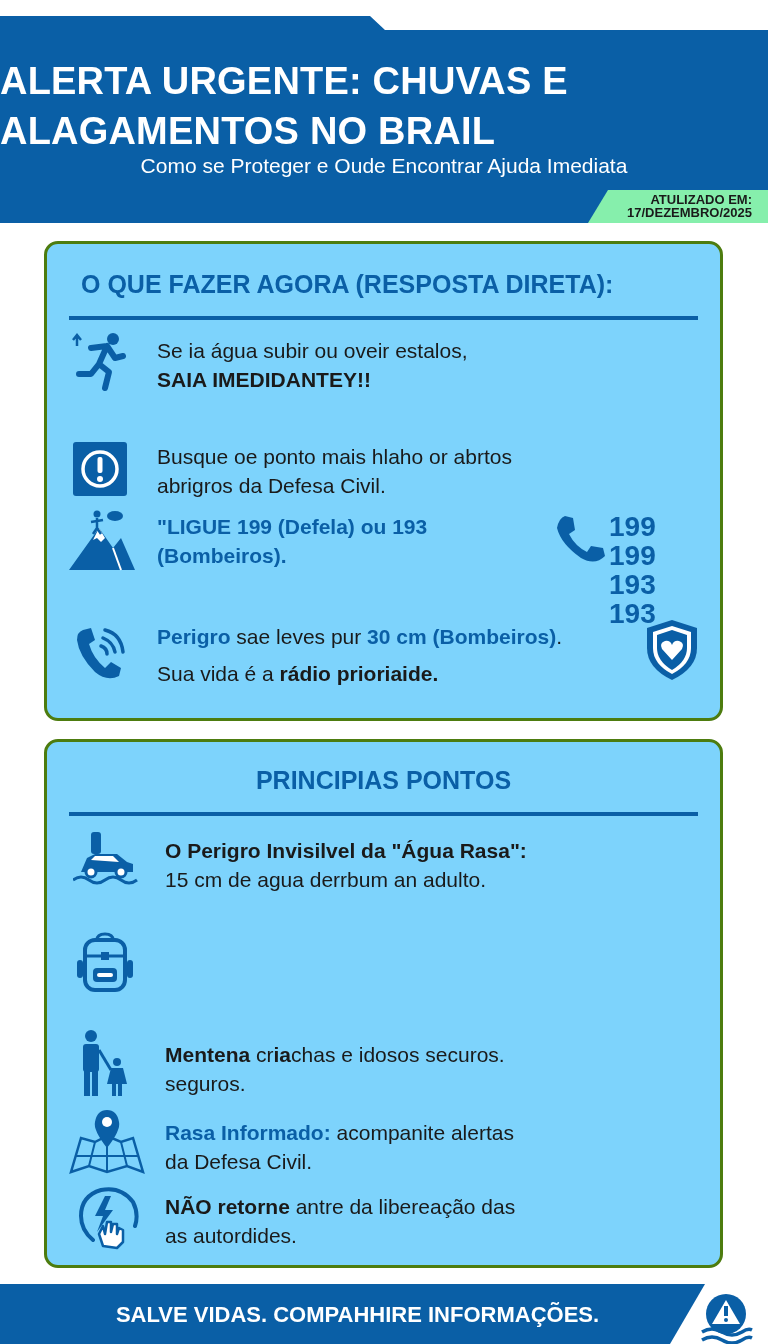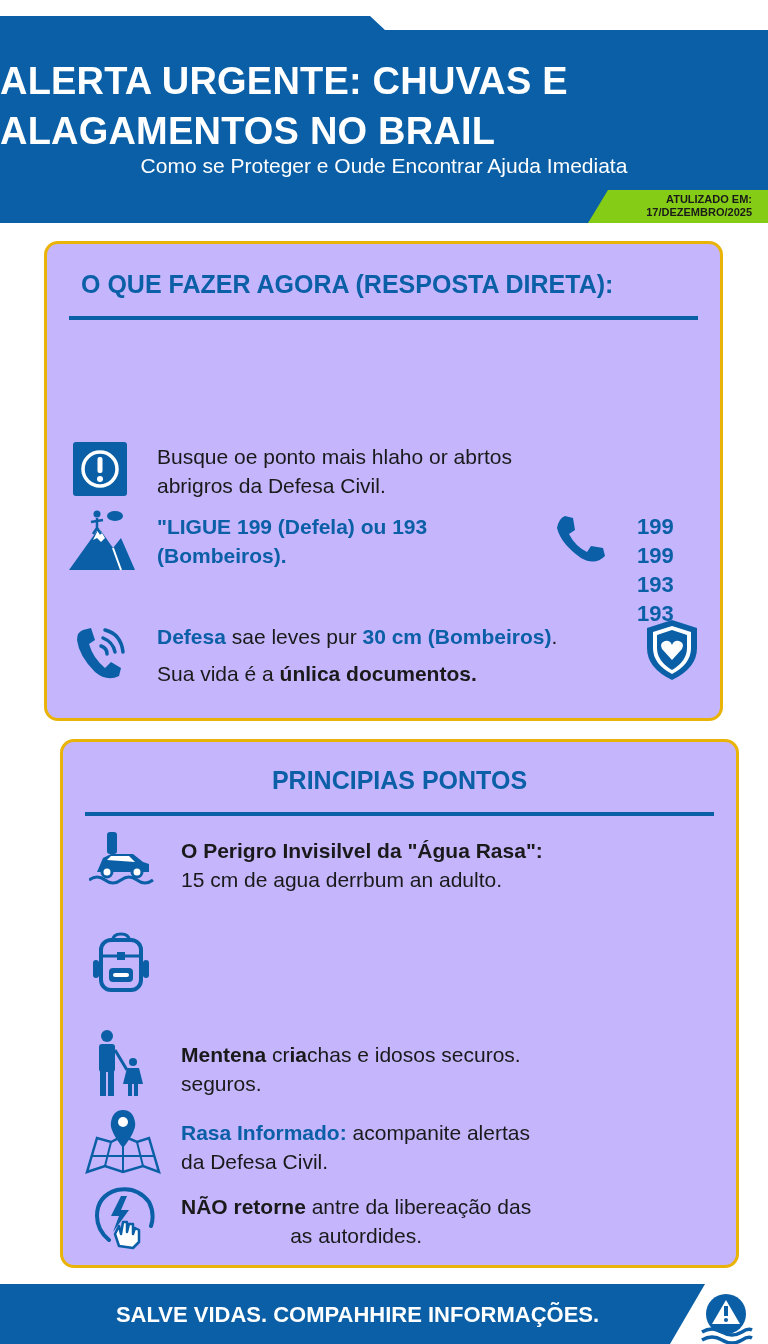--- a/index.html
+++ b/index.html
@@ -7,28 +7,28 @@
   body { font-family: "Liberation Sans", "DejaVu Sans", sans-serif; color: #1a1a1a; position: relative; }
 
   .header { position: absolute; left: 0; top: 16px; width: 768px; height: 207px; }
   .header-bg { position: absolute; inset: 0; background: #0a5fa6;
     clip-path: polygon(0 0, 370px 0, 385px 14px, 768px 14px, 768px 100%, 0 100%); }
   .header-title { position: absolute; left: 0; right: 0; top: 40px; text-align: left;
     color: #fff; font-weight: bold; font-size: 38px; line-height: 50px; letter-spacing: 0.2px; }
   .header-sub { position: absolute; left: 0; right: 0; top: 138px; text-align: center;
     color: #fff; font-size: 21px; }
   .updated-badge { position: absolute; right: 0; top: 174px; width: 180px; height: 33px;
-    background: #84cc16; clip-path: polygon(20px 0, 100% 0, 100% 100%, 0 100%);
-    text-align: right; padding-right: 16px; padding-top: 3px; font-size: 11px; line-height: 13px;
+    background: #86efac; clip-path: polygon(20px 0, 100% 0, 100% 100%, 0 100%);
+    text-align: right; padding-right: 16px; padding-top: 3px; font-size: 13px; line-height: 13px;
     font-weight: bold; color: #1a1a1a; }
 
-  .card { position: absolute; left: 44px; width: 679px; border: 3px solid #eab308;
-    border-radius: 14px; background: #c4b5fd; }
+  .card { position: absolute; left: 44px; width: 679px; border: 3px solid #4d7c0f;
+    border-radius: 14px; background: #7dd3fc; }
   .card1 { top: 241px; height: 480px; }
-  .card2 { top: 739px; height: 529px; margin-left: 16px; }
+  .card2 { top: 739px; height: 529px; }
   .card-title { font-weight: bold; color: #0a5fa6; font-size: 25px; }
   .card1 .card-title { position: absolute; left: 34px; top: 26px; }
   .card2 .card-title { position: absolute; left: 0; right: 0; top: 24px; text-align: center; }
   .divider { position: absolute; left: 22px; right: 22px; height: 4px; background: #0a5fa6; }
   .card1 .divider { top: 72px; }
   .card2 .divider { top: 70px; }
 
   .row { position: absolute; left: 22px; right: 22px; }
   .icon { position: absolute; left: 0; }
   .icon svg { display: block; }
@@ -56,20 +56,33 @@
   <div class="updated-badge">
     <div>ATULIZADO EM:</div>
     <div>17/DEZEMBRO/2025</div>
   </div>
 </div>
 
 <div class="card card1">
   <div class="card-title">O QUE FAZER AGORA (RESPOSTA DIRETA):</div>
   <div class="divider"></div>
 
+  <div class="row" style="top:86px;height:64px;">
+    <span class="icon" style="top:2px;">
+      <svg width="60" height="60" viewBox="0 0 60 60">
+        <path d="M8 14 L8 4 M4 8 L8 3 L12 8" stroke="#0a5fa6" stroke-width="2.5" fill="none"></path>
+        <circle cx="44" cy="7" r="6" fill="#0a5fa6"></circle>
+        <path d="M22 16 L38 14 L30 32 L40 40 L36 56 M30 32 L22 42 L10 42 M38 14 L46 26 L54 24" stroke="#0a5fa6" stroke-width="6" fill="none" stroke-linecap="round" stroke-linejoin="round"></path>
+      </svg>
+    </span>
+    <div class="txt" style="left:88px;top:6px;">
+      <div>Se ia água subir ou oveir estalos,</div>
+      <div class="b">SAIA IMEDIDANTEY!!</div>
+    </div>
+  </div>
 
   <div class="row" style="top:174px;height:60px;margin-top:22px;">
     <span class="icon" style="top:2px;left:4px;">
       <svg width="54" height="54" viewBox="0 0 54 54">
         <rect x="0" y="0" width="54" height="54" rx="3" fill="#0a5fa6"></rect>
         <circle cx="27" cy="27" r="17" fill="none" stroke="#fff" stroke-width="3.5"></circle>
         <rect x="24.5" y="15" width="5" height="16" rx="2" fill="#fff"></rect>
         <circle cx="27" cy="37" r="3" fill="#fff"></circle>
       </svg>
     </span>
@@ -92,39 +105,39 @@
     </span>
     <div class="txt b blue" style="left:88px;top:6px;">
       <div>"LIGUE 199 (Defela) ou 193</div>
       <div>(Bombeiros).</div>
     </div>
     <span class="icon" style="left:486px;top:8px;">
       <svg width="52" height="52" viewBox="0 0 52 52">
         <path d="M10 2 L18 4 L20 16 L14 20 Q20 32 32 38 L36 32 L48 34 L50 42 Q40 52 26 44 Q6 30 2 14 Q4 4 10 2 Z" fill="#0a5fa6"></path>
       </svg>
     </span>
-    <div class="txt b blue" style="left:540px;top:6px;font-size:22px;margin-left:28px;">
+    <div class="txt b blue" style="left:540px;top:6px;font-size:28px;">
       <div>199 199</div>
       <div>193 193</div>
     </div>
   </div>
 
   <div class="row" style="top:370px;height:80px;">
     <span class="icon" style="top:10px;left:6px;">
       <svg width="56" height="60" viewBox="0 0 56 60">
         <path d="M8 6 L16 4 L20 16 L14 20 Q18 34 30 44 L36 38 L46 44 L44 52 Q32 58 20 48 Q4 32 2 16 Q2 8 8 6 Z" fill="#0a5fa6"></path>
         <path d="M28 14 Q38 18 40 28 M30 6 Q46 10 48 28 M26 22 Q32 24 32 30" stroke="#0a5fa6" stroke-width="3.5" fill="none" stroke-linecap="round"></path>
       </svg>
     </span>
     <div class="txt" style="left:88px;top:8px;">
       <div>
-        <span class="b blue">Defesa</span><span> sae leves pur </span><span class="b blue">30 cm (Bombeiros)</span><span>.</span>
+        <span class="b blue">Perigro</span><span> sae leves pur </span><span class="b blue">30 cm (Bombeiros)</span><span>.</span>
       </div>
       <div style="margin-top:8px;">
-        <span>Sua vida é a </span><span class="b">únlica documentos.</span>
+        <span>Sua vida é a </span><span class="b">rádio prioriaide.</span>
       </div>
     </div>
     <span class="icon" style="left:576px;top:4px;">
       <svg width="54" height="64" viewBox="0 0 54 64">
         <path d="M27 2 L52 10 L52 30 Q52 50 27 62 Q2 50 2 30 L2 10 Z" fill="#0a5fa6"></path>
         <path d="M27 8 L46 14 L46 30 Q46 46 27 56 Q8 46 8 30 L8 14 Z" fill="#fff"></path>
         <path d="M27 12 L42 17 L42 30 Q42 43 27 52 Q12 43 12 30 L12 17 Z" fill="#0a5fa6"></path>
         <path d="M27 42 L17 31 Q14 25 20 23 Q25 22 27 27 Q29 22 34 23 Q40 25 37 31 Z" fill="#fff"></path>
       </svg>
     </span>
@@ -199,21 +212,21 @@
       </svg>
     </span>
     <div class="txt" style="left:96px;top:10px;">
       <div>
         <span class="b blue">Rasa Informado:</span><span> acompanite alertas</span>
       </div>
       <div>da Defesa Civil.</div>
     </div>
   </div>
 
-  <div class="row" style="top:444px;height:72px;text-align:center;">
+  <div class="row" style="top:444px;height:72px;">
     <span class="icon" style="top:0;left:10px;">
       <svg width="60" height="64" viewBox="0 0 60 64">
         <path d="M14 54 Q2 44 2 30 Q2 10 22 4 Q42 0 54 16 Q60 28 56 40" stroke="#0a5fa6" stroke-width="4" fill="none" stroke-linecap="round"></path>
         <path d="M26 10 L16 30 L24 30 L18 46 L34 24 L26 24 L32 10 Z" fill="#0a5fa6"></path>
         <path d="M24 60 L20 48 L24 40 L26 48 L28 36 L32 36 L32 46 L34 38 L38 38 L38 48 L40 42 L44 44 L44 56 L38 62 Z" fill="#fff" stroke="#0a5fa6" stroke-width="2.5" stroke-linejoin="round"></path>
       </svg>
     </span>
     <div class="txt" style="left:96px;top:6px;">
       <div>
         <span class="b">NÃO retorne</span><span> antre da libereação das</span>

